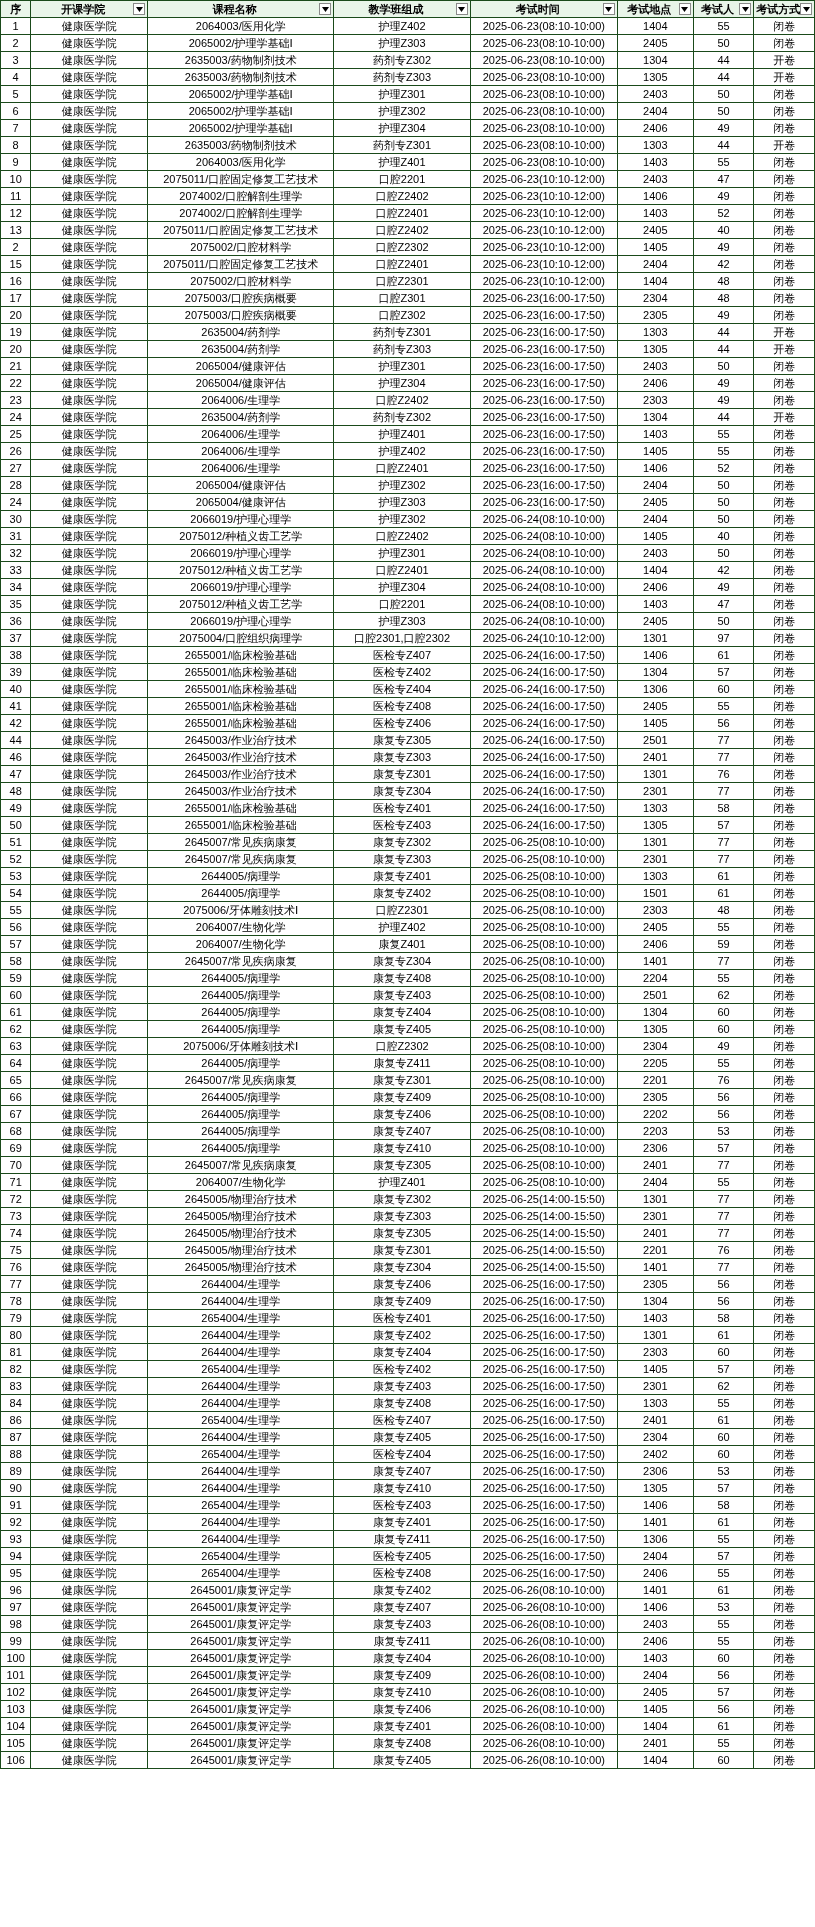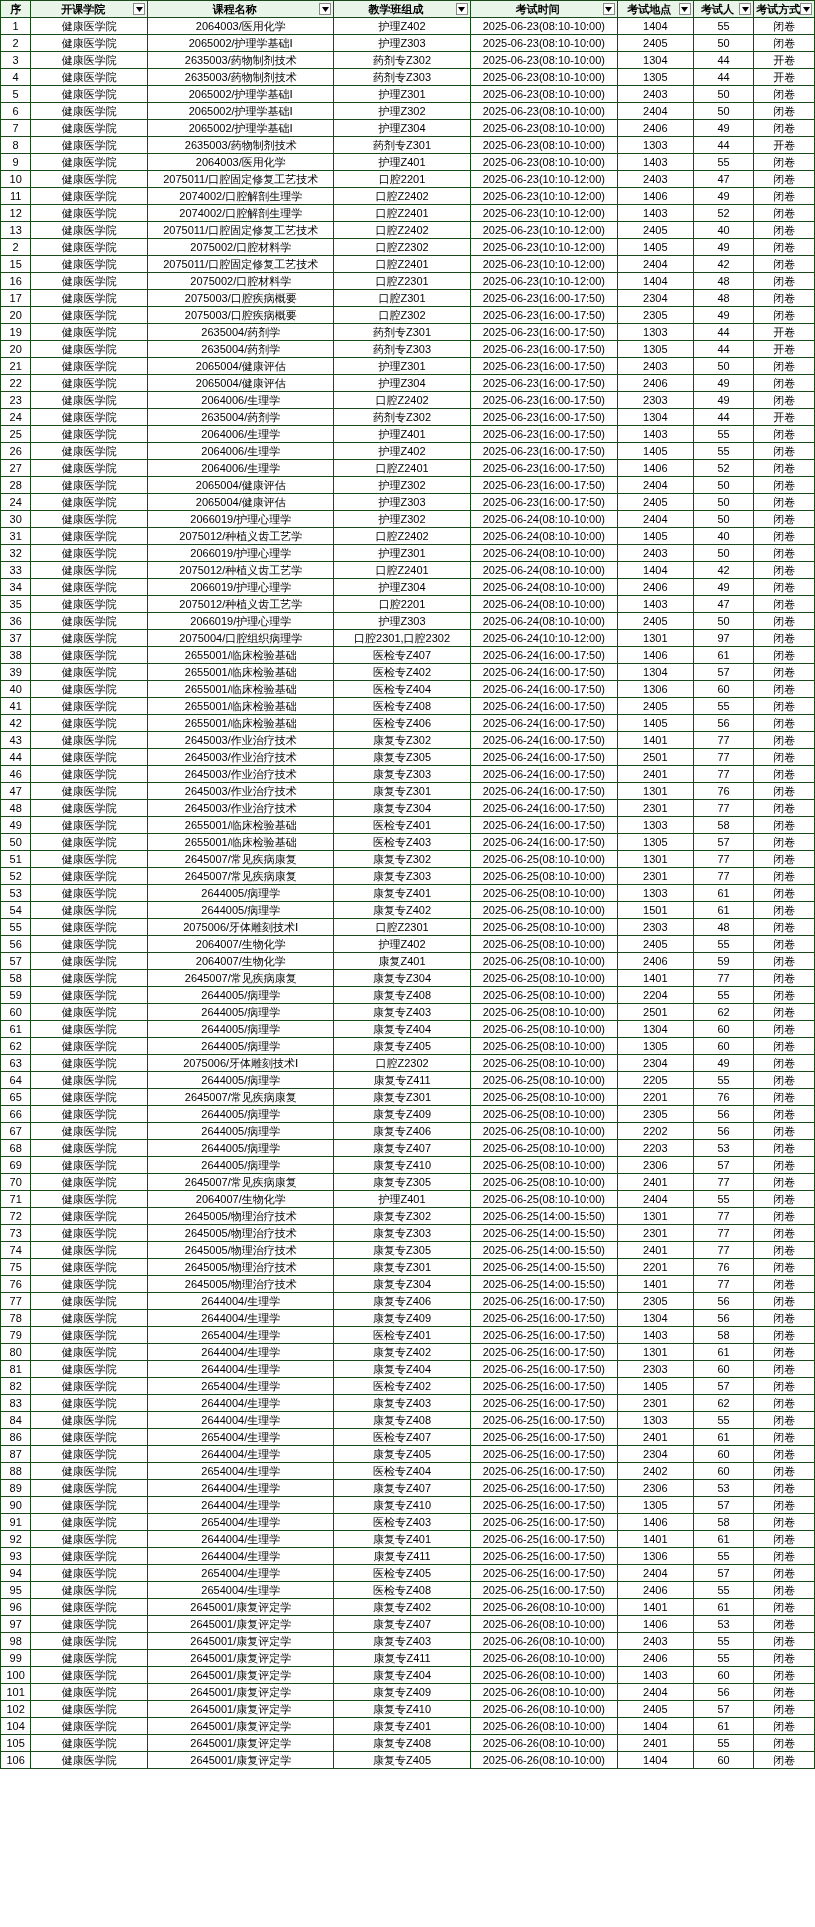--- a/index.html
+++ b/index.html
@@ -540,30 +540,20 @@
         <td class="col-seq">42</td>
         <td class="col-college">健康医学院</td>
         <td class="col-course">2655001/临床检验基础</td>
         <td class="col-class">医检专Z406</td>
         <td class="col-time">2025-06-24(16:00-17:50)</td>
         <td class="col-place">1405</td>
         <td class="col-count">56</td>
         <td class="col-mode">闭卷</td>
       </tr>
       <tr>
-        <td class="col-seq">43</td>
-        <td class="col-college">健康医学院</td>
-        <td class="col-course">2645003/作业治疗技术</td>
-        <td class="col-class">康复专Z302</td>
-        <td class="col-time">2025-06-24(16:00-17:50)</td>
-        <td class="col-place">1401</td>
-        <td class="col-count">77</td>
-        <td class="col-mode">闭卷</td>
-      </tr>
-      <tr>
         <td class="col-seq">44</td>
         <td class="col-college">健康医学院</td>
         <td class="col-course">2645003/作业治疗技术</td>
         <td class="col-class">康复专Z305</td>
         <td class="col-time">2025-06-24(16:00-17:50)</td>
         <td class="col-place">2501</td>
         <td class="col-count">77</td>
         <td class="col-mode">闭卷</td>
       </tr>
       <tr>
@@ -1120,20 +1110,30 @@
         <td class="col-seq">102</td>
         <td class="col-college">健康医学院</td>
         <td class="col-course">2645001/康复评定学</td>
         <td class="col-class">康复专Z410</td>
         <td class="col-time">2025-06-26(08:10-10:00)</td>
         <td class="col-place">2405</td>
         <td class="col-count">57</td>
         <td class="col-mode">闭卷</td>
       </tr>
       <tr>
+        <td class="col-seq">103</td>
+        <td class="col-college">健康医学院</td>
+        <td class="col-course">2645001/康复评定学</td>
+        <td class="col-class">康复专Z406</td>
+        <td class="col-time">2025-06-26(08:10-10:00)</td>
+        <td class="col-place">1405</td>
+        <td class="col-count">56</td>
+        <td class="col-mode">闭卷</td>
+      </tr>
+      <tr>
         <td class="col-seq">104</td>
         <td class="col-college">健康医学院</td>
         <td class="col-course">2645001/康复评定学</td>
         <td class="col-class">康复专Z401</td>
         <td class="col-time">2025-06-26(08:10-10:00)</td>
         <td class="col-place">1404</td>
         <td class="col-count">61</td>
         <td class="col-mode">闭卷</td>
       </tr>
       <tr>

